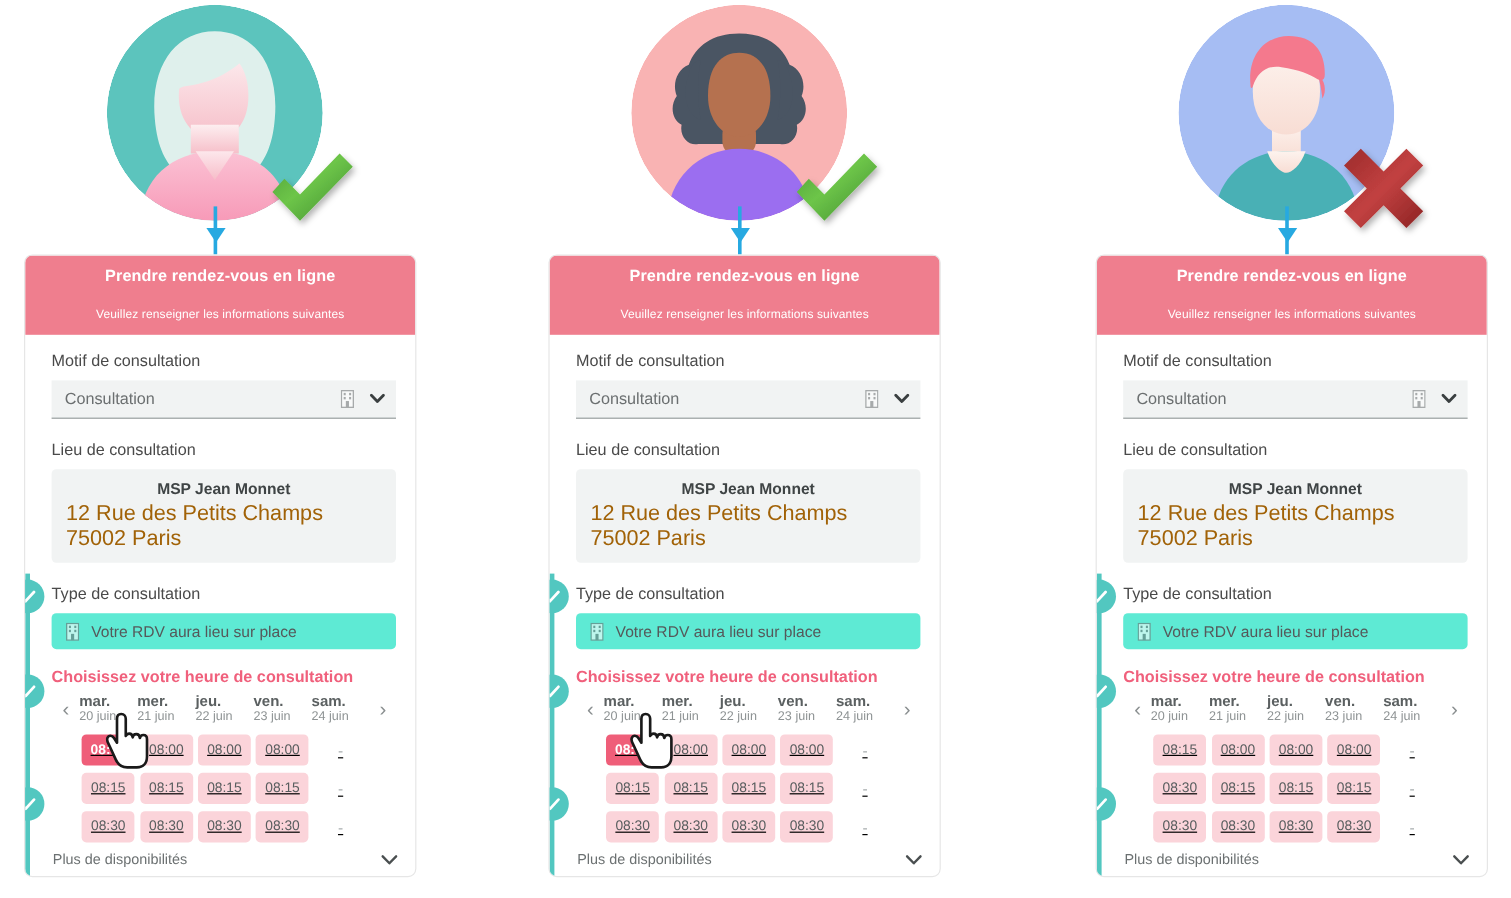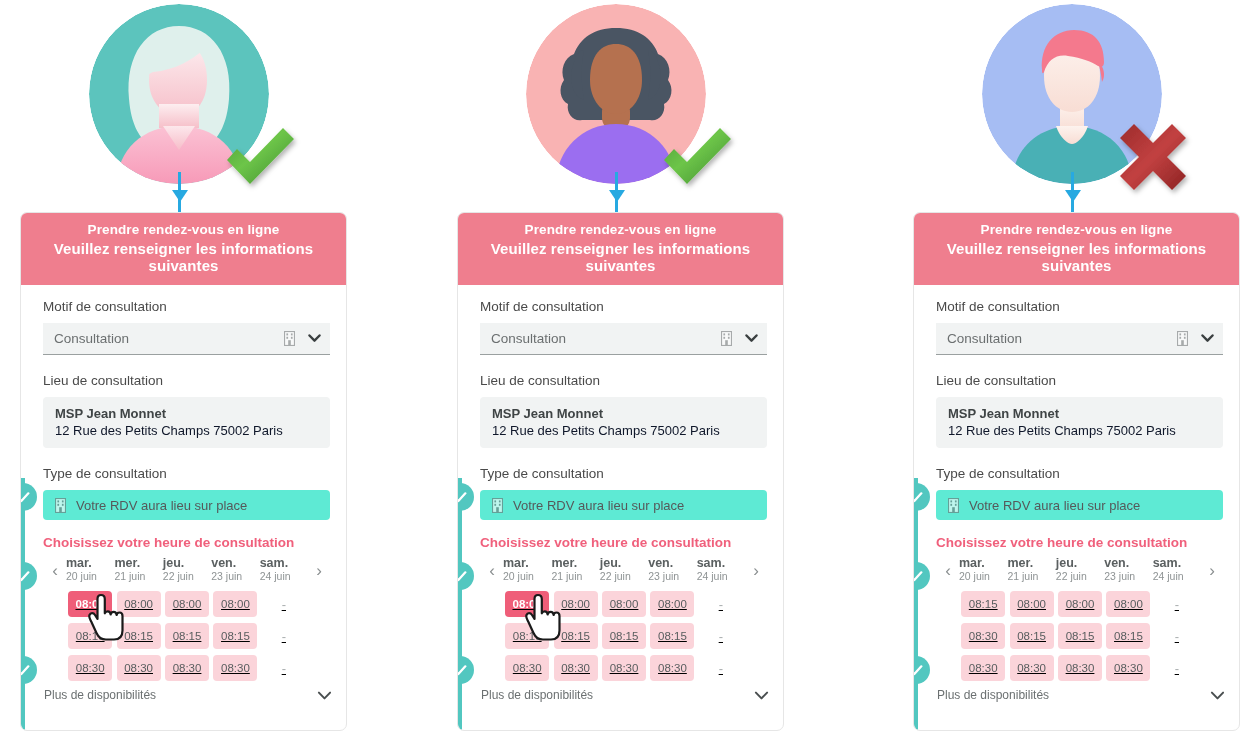--- a/index.html
+++ b/index.html
@@ -49,21 +49,21 @@
     border-radius: 7px;
     overflow: hidden;
   }
   .card-header {
     background: #ef7e8e;
     color: #ffffff;
     padding: 9px 10px 11px;
     text-align: center;
   }
   .card-header .h-title { font-size: 13.5px; font-weight: bold; letter-spacing: .1px; }
-  .card-header .h-sub { font-size: 15px; font-weight: bold; margin-top: 3px; letter-spacing: .1px; }
+  .card-header .h-sub { font-size: 10px; font-weight: normal; margin-top: 20px; letter-spacing: .1px; }
 
   .card-body { position: relative; padding: 14px 16px 0 22px; }
 
   
   .rail {
     position: absolute; left: 0px; top: 265px;
     width: 4px; height: 268px; background: #52c7c0;
   }
   .scenario .step-dot {
     position: absolute; left: -12px;
@@ -92,22 +92,22 @@
   .chev { width: 13px; height: 9px; }
   .chev svg { display: block; width: 13px; height: 9px; }
 
   .spacer-20 { height: 18px; }
   .spacer-16 { height: 15px; }
 
   .info-box {
     background: #f1f3f3; border-radius: 4px;
     padding: 9px 12px 10px 12px;
   }
-  .info-box .line1 { font-size: 13px; color: #3f4445; font-weight: bold; margin-bottom: 2px; }
-  .info-box .line2 { font-size: 13px; color: #0f172a; }
+  .info-box .line1 { font-size: 13px; color: #3f4445; font-weight: bold; margin-bottom: 2px; text-align: center; }
+  .info-box .line2 { font-size: 18px; color: #a16207; }
 
   .teal-box {
     background: #5eead4; border-radius: 4px;
     height: 30px; display: flex; align-items: center;
     padding: 0 12px; font-size: 13px; color: #55595a;
   }
   .teal-box .ic-building { margin-right: 10px; opacity:.6; }
 
   .step4-title {
     color: #f0607c; font-size: 13.5px; font-weight: bold;

